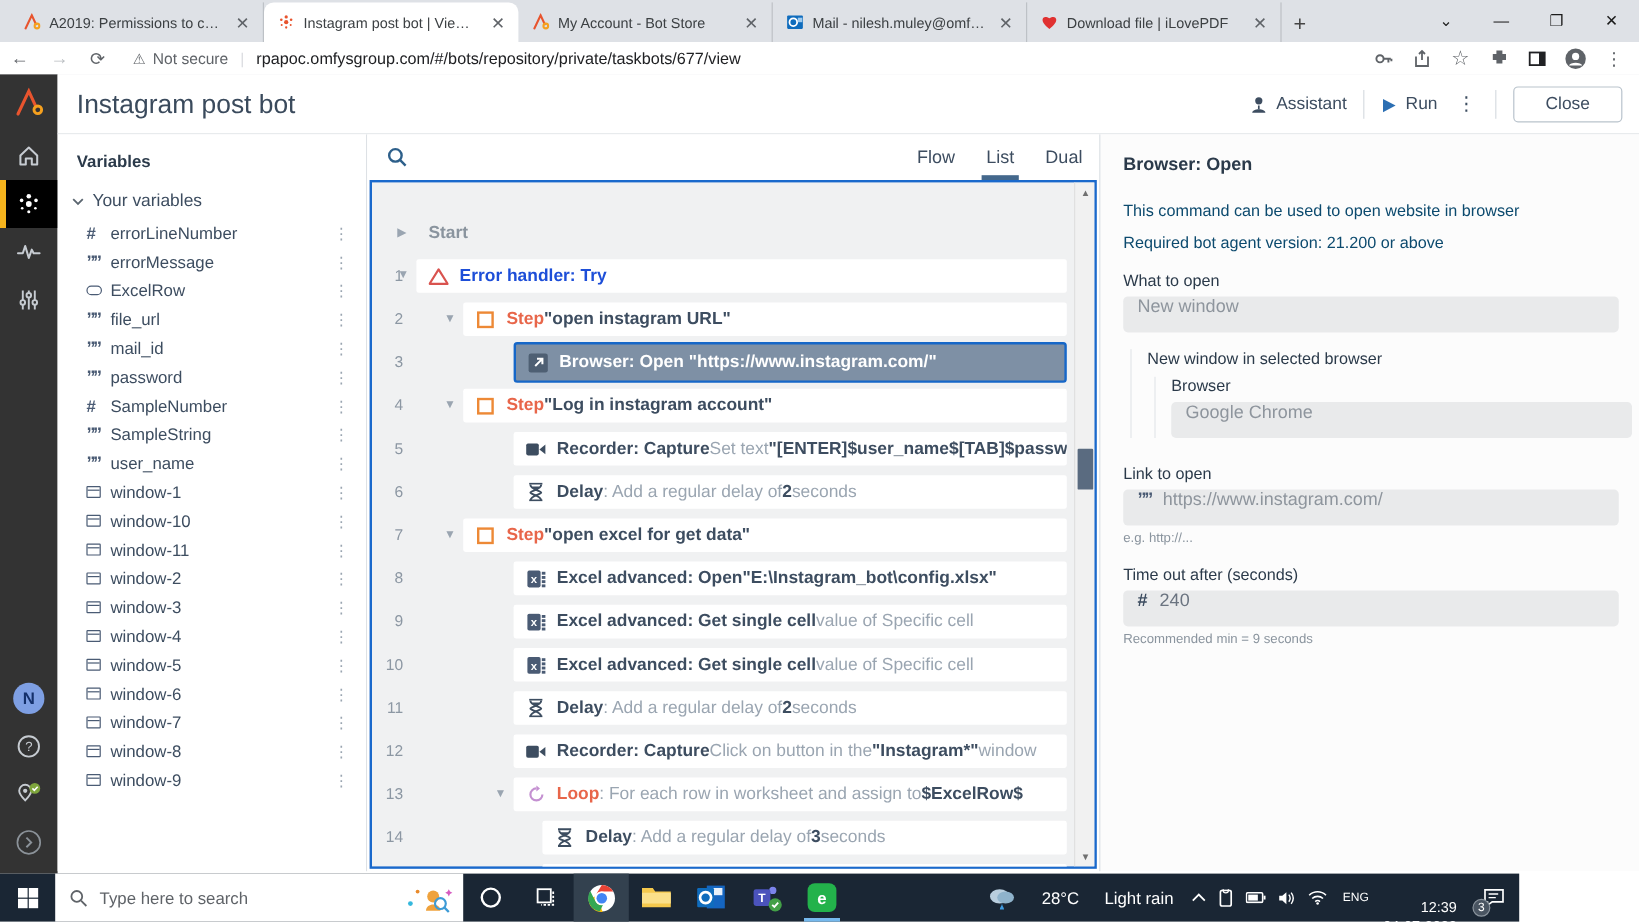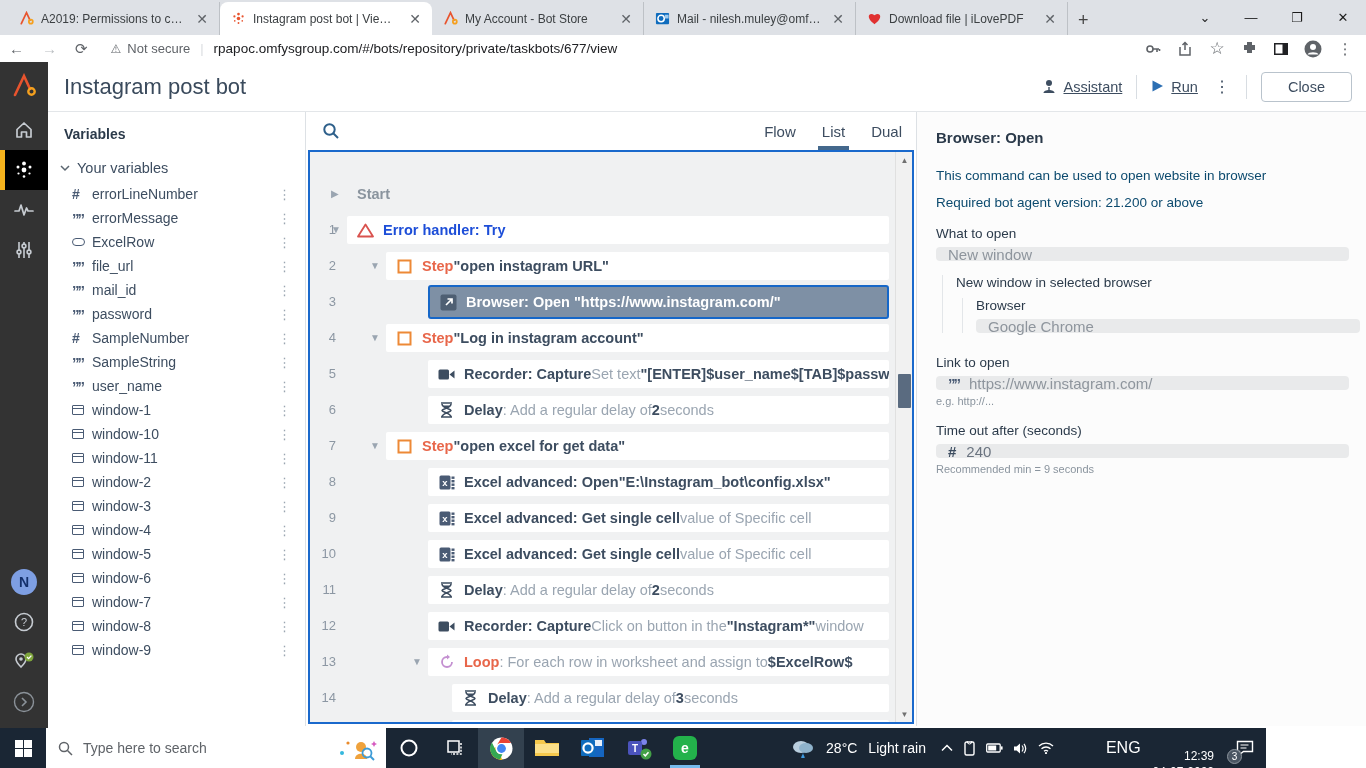--- a/index.html
+++ b/index.html
@@ -30,21 +30,21 @@
   #rail { position:absolute; left:0; top:62px; width:48px; height:666px; background:#333333; }
   .rail-item { width:48px; height:40px; display:flex; align-items:center; justify-content:center; position:relative; }
   .rail-item.logo { height:48px; }
   .rail-item.active { background:#000; }
   .rail-item.active::before { content:""; position:absolute; left:0; top:0; width:5px; height:100%; background:#f5b31d; }
   .rail-bottom { position:absolute; bottom:6px; left:0; width:48px; }
 
   #appheader { position:absolute; left:48px; top:62px; width:1318px; height:50px; background:#fff; border-bottom:1px solid #e3e6e9; display:flex; align-items:center; }
   #page-title { font-size:22px; font-weight:400; color:#3a4a5c; margin-left:16px; flex:1; white-space:nowrap; }
   .hdr-right { display:flex; align-items:center; gap:14px; padding-right:14px; }
-  .hdr-link { display:flex; align-items:flex-start; gap:7px; font-size:14.5px; color:#3d4d60;text-decoration:underline; }
+  .hdr-link { display:flex; align-items:flex-end; gap:7px; font-size:14.5px; color:#3d4d60; }
   .vdiv { width:1px; height:24px; background:#d8dde2; }
   .kebab { color:#3d4d60; font-size:16px; letter-spacing:0; padding:0 2px; }
   #close-btn { border:1px solid #b9c3cc; border-radius:4px; background:#fff; color:#3d4d60; font-size:14.5px; padding:6px 26px; }
 
   
   #varspanel { position:absolute; left:48px; top:112px; width:258px; height:614px; background:#fff; border-right:1px solid #dde1e5; }
   #vars-title { font-size:14px; font-weight:700; color:#2b3a4a; margin:14px 0 0 16px; }
   #vars-search { margin:12px 0 0 16px; width:224px; height:30px; border:1px solid #c3cbd3; border-radius:4px; font-size:13px; color:#3d4d60; padding:0 9px; font-family:"Liberation Sans",sans-serif; }
   #vars-search::placeholder { color:#9aa5b1; }
   #vars-section { display:flex; align-items:center; gap:7px; margin:18px 0 6px 12px; font-size:14.5px; color:#3d4d60; }
@@ -81,41 +81,41 @@
   #vscroll { position:absolute; right:0; top:0; width:17px; height:100%; background:#f1f1f1; border-left:1px solid #e0e0e0; }
   .scr-arrow { position:absolute; left:0; width:17px; height:16px; display:flex; align-items:center; justify-content:center; font-size:8px; color:#707070; }
   #scr-thumb { position:absolute; left:2px; top:222px; width:13px; height:34px; background:#5a6b80; border-radius:1px; }
 
   
   #inspector { position:absolute; left:916px; top:112px; width:450px; height:614px; background:#fcfcfc; border-left:1px solid #dde1e5; padding:17px 17px 0 19px; }
   #insp-title { font-size:15px; font-weight:700; color:#2b3a4a; }
   .insp-desc { font-size:13.5px; color:#0c4a6e; margin-top:22px; }
   .insp-desc + .insp-desc { margin-top:12px; }
   .fld-label { font-size:13.5px; color:#2b3a4a; margin-top:16px; font-weight:400; }
-  .fld-input { margin-top:6px; width:413px; height:14px; background:#e9eaeb; border-radius:4px; display:flex; align-items:center; padding:0 12px; font-size:15px; color:#8e959d; gap:10px; }
+  .fld-input { margin-top:6px; width:413px; height:30px; background:#e9eaeb; border-radius:4px; display:flex; align-items:flex-start; padding:0 12px; font-size:15px; color:#8e959d; gap:10px; }
   .fld-hint { font-size:11px; color:#8a949e; margin-top:5px; }
   .grp1 { border-left:1px solid #e3e6e9; margin:14px 0 0 6px; padding-left:13px; }
   .grp1-label { font-size:13.5px; color:#2b3a4a; }
   .grp2 { border-left:1px solid #e3e6e9; margin:8px 0 0 6px; padding-left:13px; }
   .q-ico { color:#4a5b74; font-weight:700; font-size:15px; letter-spacing:-2px; }
   .h-ico { color:#3d4d60; font-weight:700; font-size:15px; }
 
   
   #taskbar { position:absolute; left:0; top:728px; width:1266px; height:40px; background:#1a2634; display:flex; align-items:center; color:#fff; }
   .tb-btn { width:46px; height:40px; display:flex; align-items:center; justify-content:center; }
   #tb-search { width:340px; height:40px; background:#fff; display:flex; align-items:center; padding:0 8px 0 12px; gap:10px; }
   #tb-search .ph { flex:1; color:#5f6368; font-size:14px; }
   .tb-app { width:46px; height:40px; display:flex; align-items:center; justify-content:center; position:relative; }
   .tb-app.activewin { background:#33414f; }
   .tb-app.running::after { content:""; position:absolute; left:8px; right:8px; bottom:0; height:3px; background:#76b9ed; }
   .tile { width:24px; height:24px; border-radius:3px; display:flex; align-items:center; justify-content:center; font-weight:700; font-size:14px; color:#fff; }
   #tray { margin-left:auto; display:flex; align-items:center; height:40px; }
-  #weather { display:flex; align-items:center; gap:11px; font-size:14px; padding:0 10px; }
+  #weather { display:flex; align-items:center; gap:21px; font-size:14px; padding:0 10px; }
   .tray-ico { padding:0 5px; display:flex; align-items:center; color:#fff; }
-  #tb-lang { font-size:16px; padding:0 8px;margin-left:39px; }
+  #tb-lang { font-size:10px; padding:0 8px; }
   #tb-clock { text-align:right; font-size:12px; line-height:1.35; padding:0 10px 0 4px;margin-top:32px; }
   #tb-notif { position:relative; width:42px; height:40px; display:flex; align-items:center; justify-content:center; }
   #notif-badge { position:absolute; left:3px; bottom:4px; width:15px; height:15px; border-radius:50%; background:#4a5562; border:1px solid #8b949d; color:#fff; font-size:10px; display:flex; align-items:center; justify-content:center; }
 
   svg { display:block; }
 </style>
 </head>
 <body>
 
 <div id="tabstrip">

